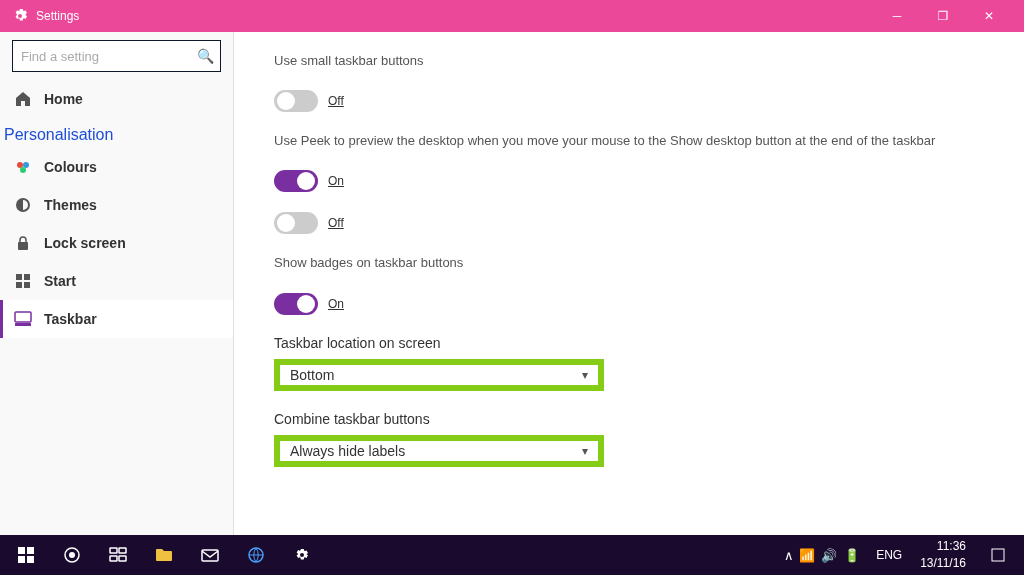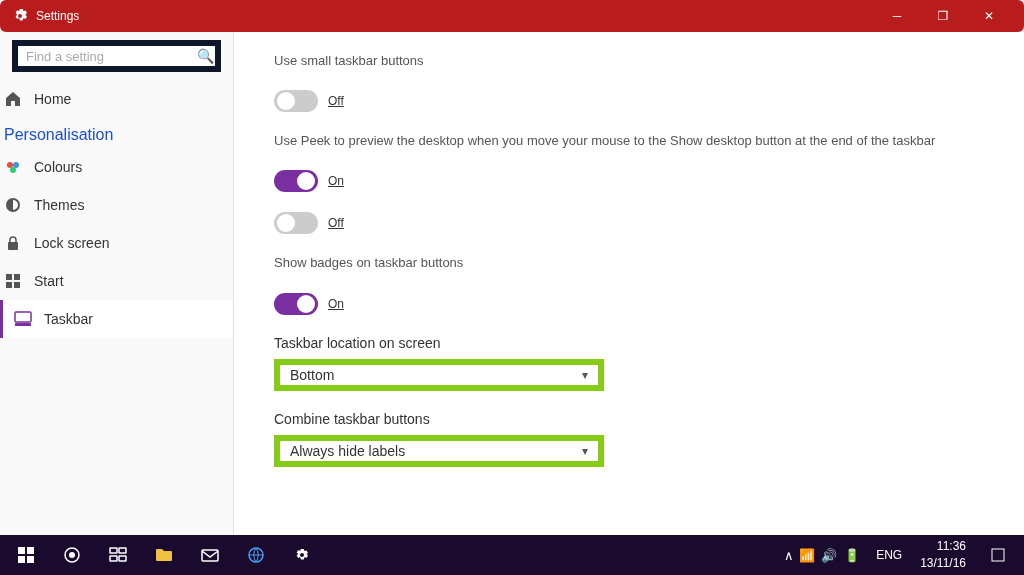--- a/index.html
+++ b/index.html
@@ -9,28 +9,27 @@
       background: #f2f2f2;
       width: 1024px;
       height: 575px;
       overflow: hidden;
       display: flex;
       flex-direction: column;
     }
 
     
     .title-bar {
-      background: #b91c1c;
+      background: #ec4899;
       color: white;
       height: 32px;
       display: flex;
       align-items: center;
       padding: 0 12px;
       flex-shrink: 0;
-      border-radius: 6px;
     }
     .title-bar-icon {
       width: 16px;
       height: 16px;
       margin-right: 8px;
       display: flex;
       align-items: center;
       justify-content: center;
     }
     .title-bar-title {
@@ -68,21 +67,21 @@
       flex-direction: column;
       border-right: 1px solid #e0e0e0;
     }
     .sidebar-search {
       margin: 8px 12px;
       position: relative;
     }
     .sidebar-search input {
       width: 100%;
       height: 32px;
-      border: 6px solid #0f172a;
+      border: 1px solid #0f172a;
       padding: 0 30px 0 8px;
       font-size: 13px;
       outline: none;
       color: #333;
       background: white;
     }
     .sidebar-search input::placeholder { color: #aaa; }
     .search-icon-btn {
       position: absolute;
       right: 6px;
@@ -95,25 +94,26 @@
     .sidebar-section-label {
       font-size: 16px;
       color: #1d4ed8;
       padding: 8px 4px 4px;
       text-transform: none;
     }
 
     .sidebar-item {
       display: flex;
       align-items: center;
-      padding: 10px 4px;
+      padding: 10px 14px;
       cursor: pointer;
       color: #333;
       font-size: 14px;
       gap: 12px;
+      font-weight: bold;
     }
     .sidebar-item.active {
       background: white;
       border-left: 3px solid #7a2fa0;
       padding-left: 11px;
       color: #333;
     }
     .sidebar-item-icon {
       width: 18px;
       height: 18px;

